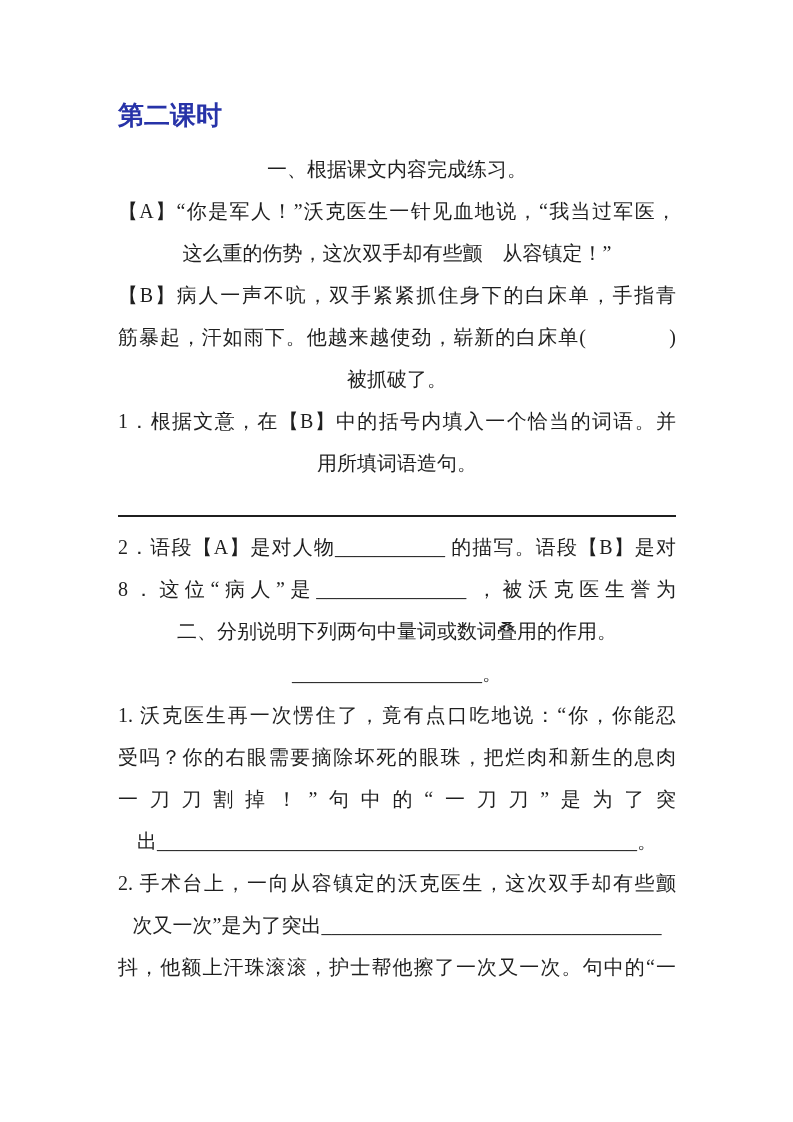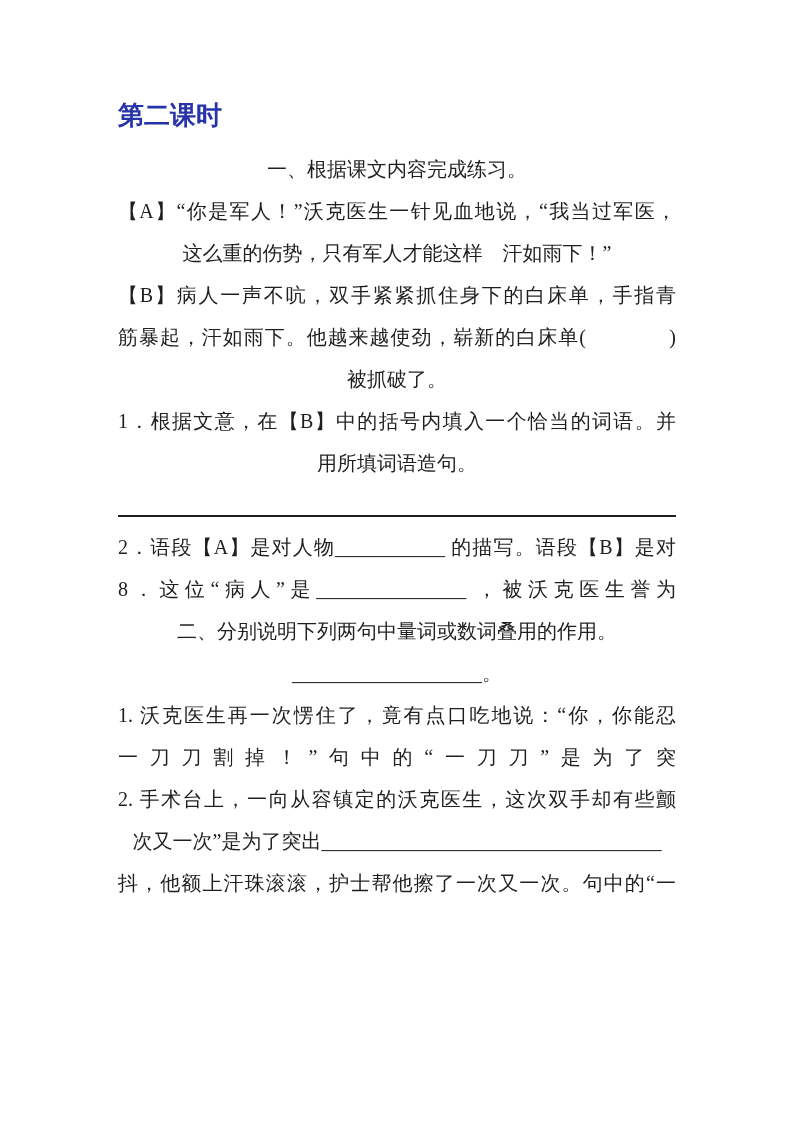--- a/index.html
+++ b/index.html
@@ -57,30 +57,32 @@
 </style>
 </head>
 <body>
 
 <div class="page">
   <div class="content">
     <h1 class="doc-heading">第二课时</h1>
 
     <div class="line">一、根据课文内容完成练习。</div>
     <div class="line fill">【A】“你是军人！”沃克医生一针见血地说，“我当过军医，</div>
-    <div class="line">这么重的伤势，只有军人才能这样　汗如雨下！”</div>
+    <div class="line">这么重的伤势，这次双手却有些颤　从容镇定！”</div>
     <div class="line fill">【B】病人一声不吭，双手紧紧抓住身下的白床单，手指青</div>
     <div class="line fill">筋暴起，汗如雨下。他越来越使劲，崭新的白床单(              )</div>
     <div class="line">被抓破了。</div>
     <div class="line fill">1．根据文意，在【B】中的括号内填入一个恰当的词语。并</div>
     <div class="line">用所填词语造句。</div>
     <div class="line rule"></div>
     <div class="line fill">2．语段【A】是对人物___________ 的描写。语段【B】是对</div>
     <div class="line fill">8．这位“病人”是_______________ ，被沃克医生誉为</div>
     <div class="line">二、分别说明下列两句中量词或数词叠用的作用。</div>
     <div class="line">___________________。</div>
     <div class="line fill">1. 沃克医生再一次愣住了，竟有点口吃地说：“你，你能忍</div>
+    <div class="line fill">受吗？你的右眼需要摘除坏死的眼珠，把烂肉和新生的息肉</div>
     <div class="line fill">一刀刀割掉！”句中的“一刀刀”是为了突</div>
+    <div class="line">出________________________________________________。</div>
     <div class="line fill">2. 手术台上，一向从容镇定的沃克医生，这次双手却有些颤</div>
     <div class="line">次又一次”是为了突出__________________________________</div>
     <div class="line fill">抖，他额上汗珠滚滚，护士帮他擦了一次又一次。句中的“一</div>
   </div>
 </div>
 
 </body></html>

